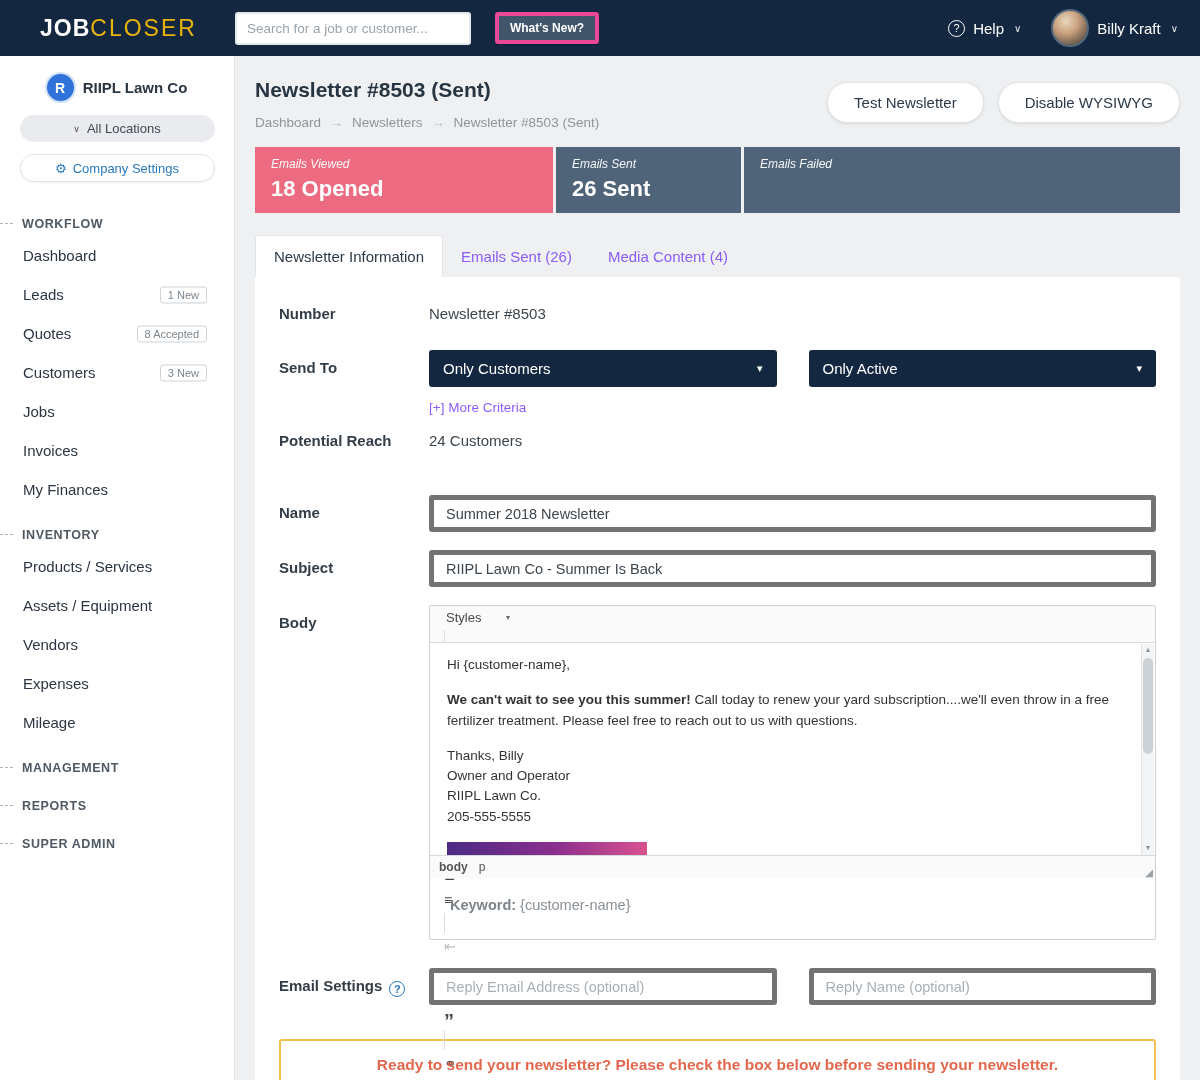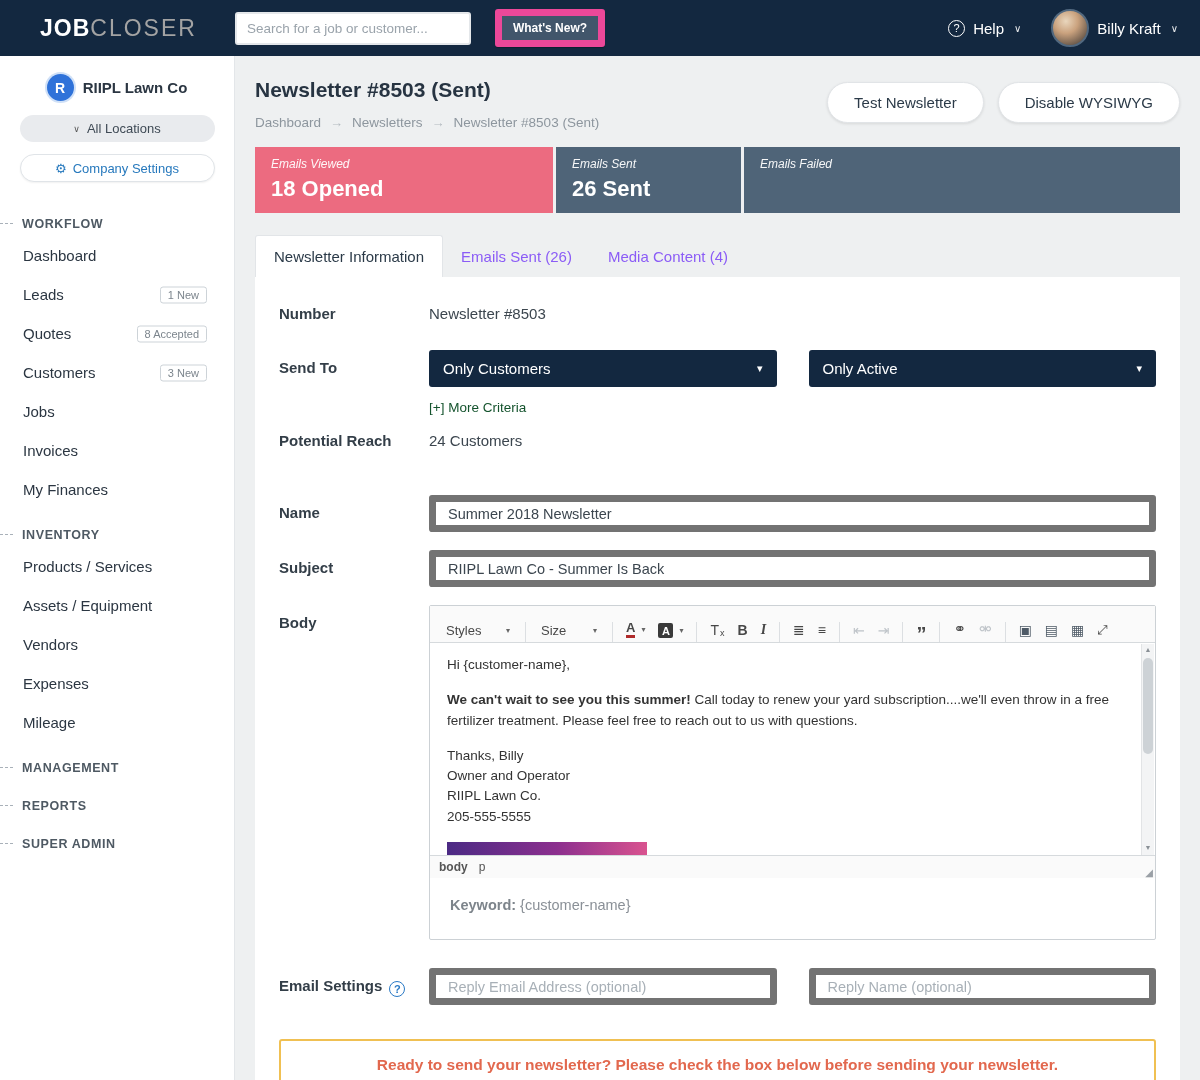--- a/index.html
+++ b/index.html
@@ -7,24 +7,24 @@
   body {
     width:1200px; height:1080px; overflow:hidden;
     font-family:"Liberation Sans","DejaVu Sans",sans-serif;
     background:#eef0f1; color:#2b3642;
   }
 
   
   .topbar { height:56px; background:#132840; display:flex; align-items:center; padding:0 22px 0 40px; }
   .logo { font-size:23px; color:#fff; margin-right:38px; letter-spacing:1px; cursor:pointer; white-space:nowrap; }
   .logo-job { font-weight:bold; }
-  .logo-closer { font-weight:normal; color:#a3a3a3; letter-spacing:2px; }
+  .logo-closer { font-weight:normal; color:#eab308; letter-spacing:2px; }
   .search { width:236px; height:33px; border:2px solid #e4e7ea; border-radius:3px; padding:0 10px; font-size:13.5px; color:#c2410c; outline:none; font-family:inherit; }
   .search::placeholder { color:#9aa3ab; }
-  .whats-new { margin-left:24px; background:#41566b; color:#fff; font-size:12px; font-weight:bold; border:7px solid #ec4899; border-radius:3px; padding:5px 11px; cursor:pointer; font-family:inherit; box-shadow:0 1px 1px rgba(0,0,0,.25); }
+  .whats-new { margin-left:24px; background:#41566b; color:#fff; font-size:12px; font-weight:bold; border:4px solid #ec4899; border-radius:3px; padding:5px 11px; cursor:pointer; font-family:inherit; box-shadow:0 1px 1px rgba(0,0,0,.25); }
   .topbar-right { margin-left:auto; display:flex; align-items:center; gap:30px; color:#fff; }
   .help-menu, .user-menu { display:flex; align-items:center; gap:8px; font-size:15px; cursor:pointer; }
   .help-q { width:17px; height:17px; border:1px solid #fff; border-radius:50%; font-size:11px; display:flex; align-items:center; justify-content:center; }
   .chev { font-size:10px; opacity:.9; margin-left:2px; }
   .avatar { width:38px; height:38px; border-radius:50%; border:2px solid #51687f;
     background:radial-gradient(circle at 38% 30%, #e9d6bd 0%, #caa27e 38%, #6b5a4c 78%, #474037 100%); }
 
   
   .app { display:flex; height:1024px; }
 
@@ -72,28 +72,28 @@
   .fval { font-size:15px; color:#3c464f; }
   .mb-num { margin-bottom:28px; }
   .mb-send { margin-bottom:16px; }
   .mb-reach { margin-bottom:46px; }
   .mb-input { margin-bottom:18px; }
   .mb-body { margin-bottom:28px; }
 
   .two-col { display:grid; grid-template-columns:1fr 1fr; gap:32px; }
   .nselect { height:37px; background:#132840; color:#fff; border-radius:3px; display:flex; align-items:center; padding:0 14px; font-size:15px; cursor:pointer; }
   .nselect .caret { margin-left:auto; font-size:11px; }
-  .more-criteria { display:inline-block; margin-top:13px; color:#14532d; font-size:13.5px; cursor:pointer; text-decoration:none; }
-
-  .text-input { width:100%; height:37px; border:7px solid #737373; border-radius:3px; padding:0 12px; font-size:14.5px; color:#3c464f; font-family:inherit; outline:none; }
+  .more-criteria { display:inline-block; margin-top:13px; color:#8b5cf6; font-size:13.5px; cursor:pointer; text-decoration:none; }
+
+  .text-input { width:100%; height:37px; border:5px solid #737373; border-radius:3px; padding:0 12px; font-size:14.5px; color:#3c464f; font-family:inherit; outline:none; }
   .text-input::placeholder { color:#a8b0b7; }
 
   
   .body-wrap { border:1px solid #ccd1d5; border-radius:2px; background:#fff; }
-  .ck-toolbar { display:flex; align-items:flex-end; background:#fafafa; border-bottom:1px solid #d6dadd; padding:0 8px; height:37px; gap:1px; }
+  .ck-toolbar { display:flex; align-items:flex-start; background:#fafafa; border-bottom:1px solid #d6dadd; padding:0 8px; height:37px; gap:1px;flex-direction:column; }
   .ck-combo { display:flex; align-items:center; font-size:13px; color:#484848; padding:4px 8px; cursor:pointer; }
   .ck-combo .combo-text { width:56px; }
   .ck-combo.small .combo-text { width:48px; }
   .ck-caret { font-size:8px; color:#666; margin-left:4px; }
   .sep { width:1px; height:20px; background:#dcdfe2; margin:0 6px; flex-shrink:0; }
   .ckb { background:none; border:none; font-size:13px; color:#474747; padding:4px 6px; cursor:pointer; display:flex; align-items:center; gap:2px; font-family:inherit; }
   .ckb.disabled { color:#bfc4c9; cursor:default; }
   .tc-a { font-weight:bold; border-bottom:3px solid #b02b2b; line-height:1.05; }
   .bgc-a { background:#3a3a3a; color:#fff; width:15px; height:15px; display:inline-flex; align-items:center; justify-content:center; font-size:11px; font-weight:bold; border-radius:2px; }
   .icon-b { font-weight:bold; font-size:14px; }

